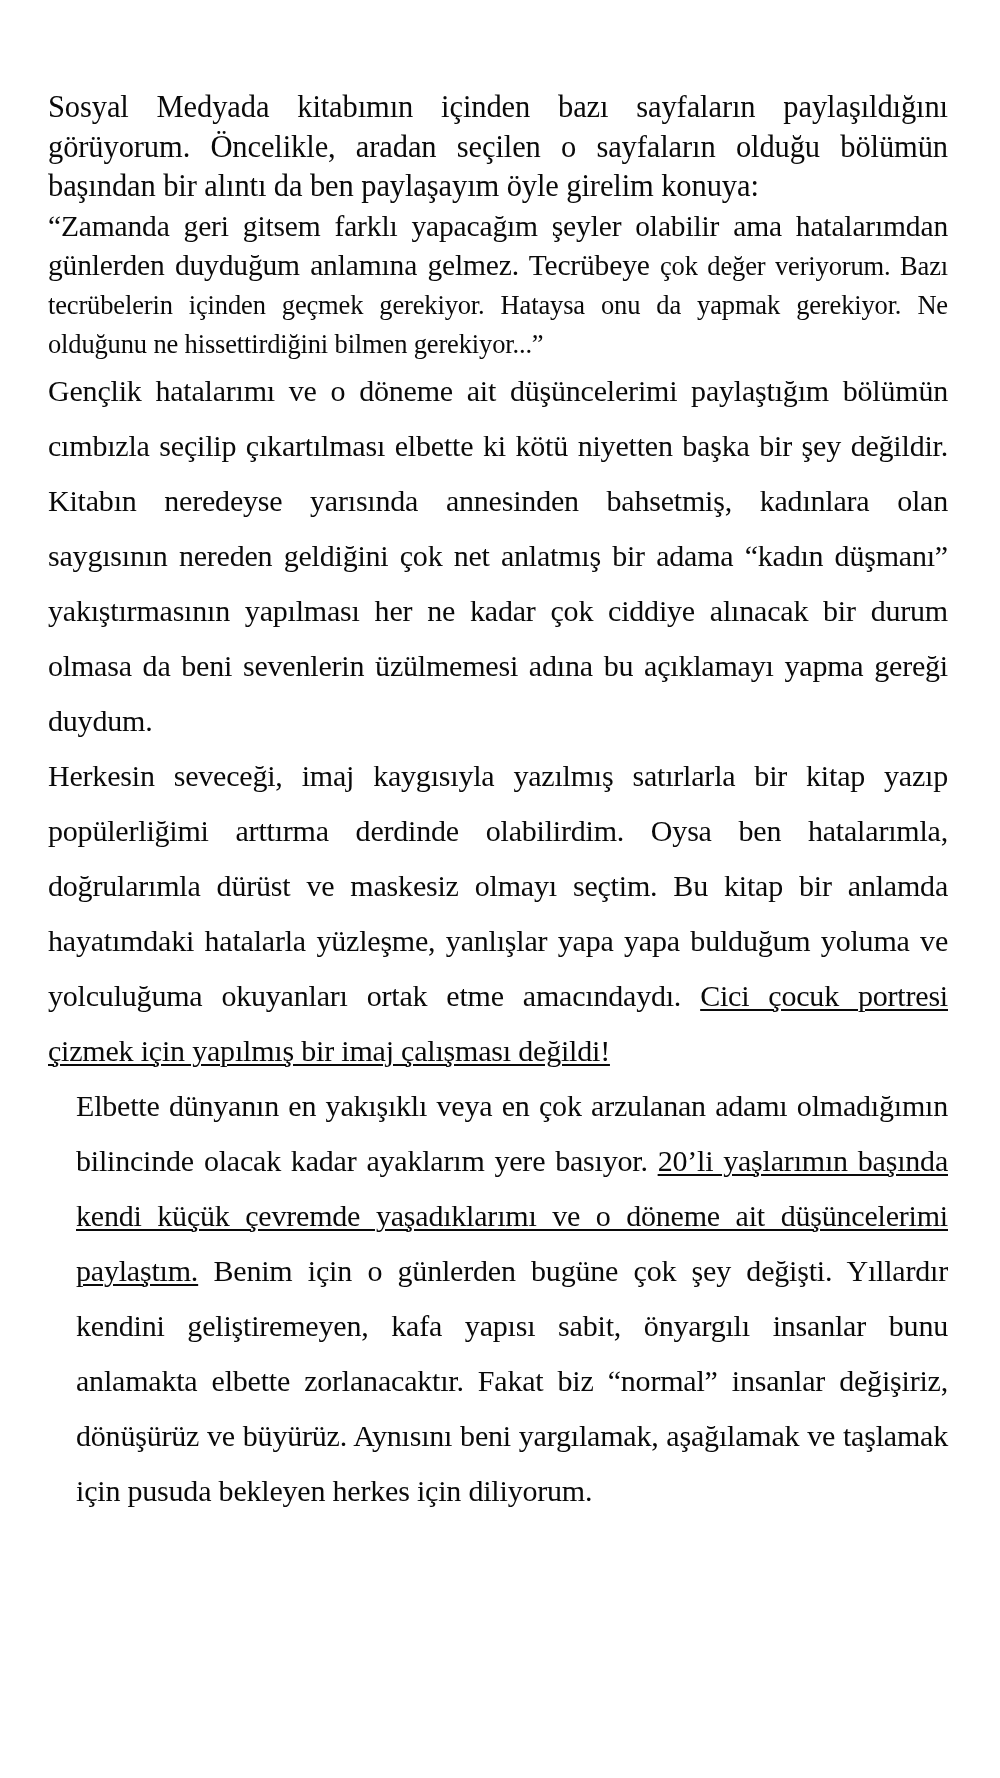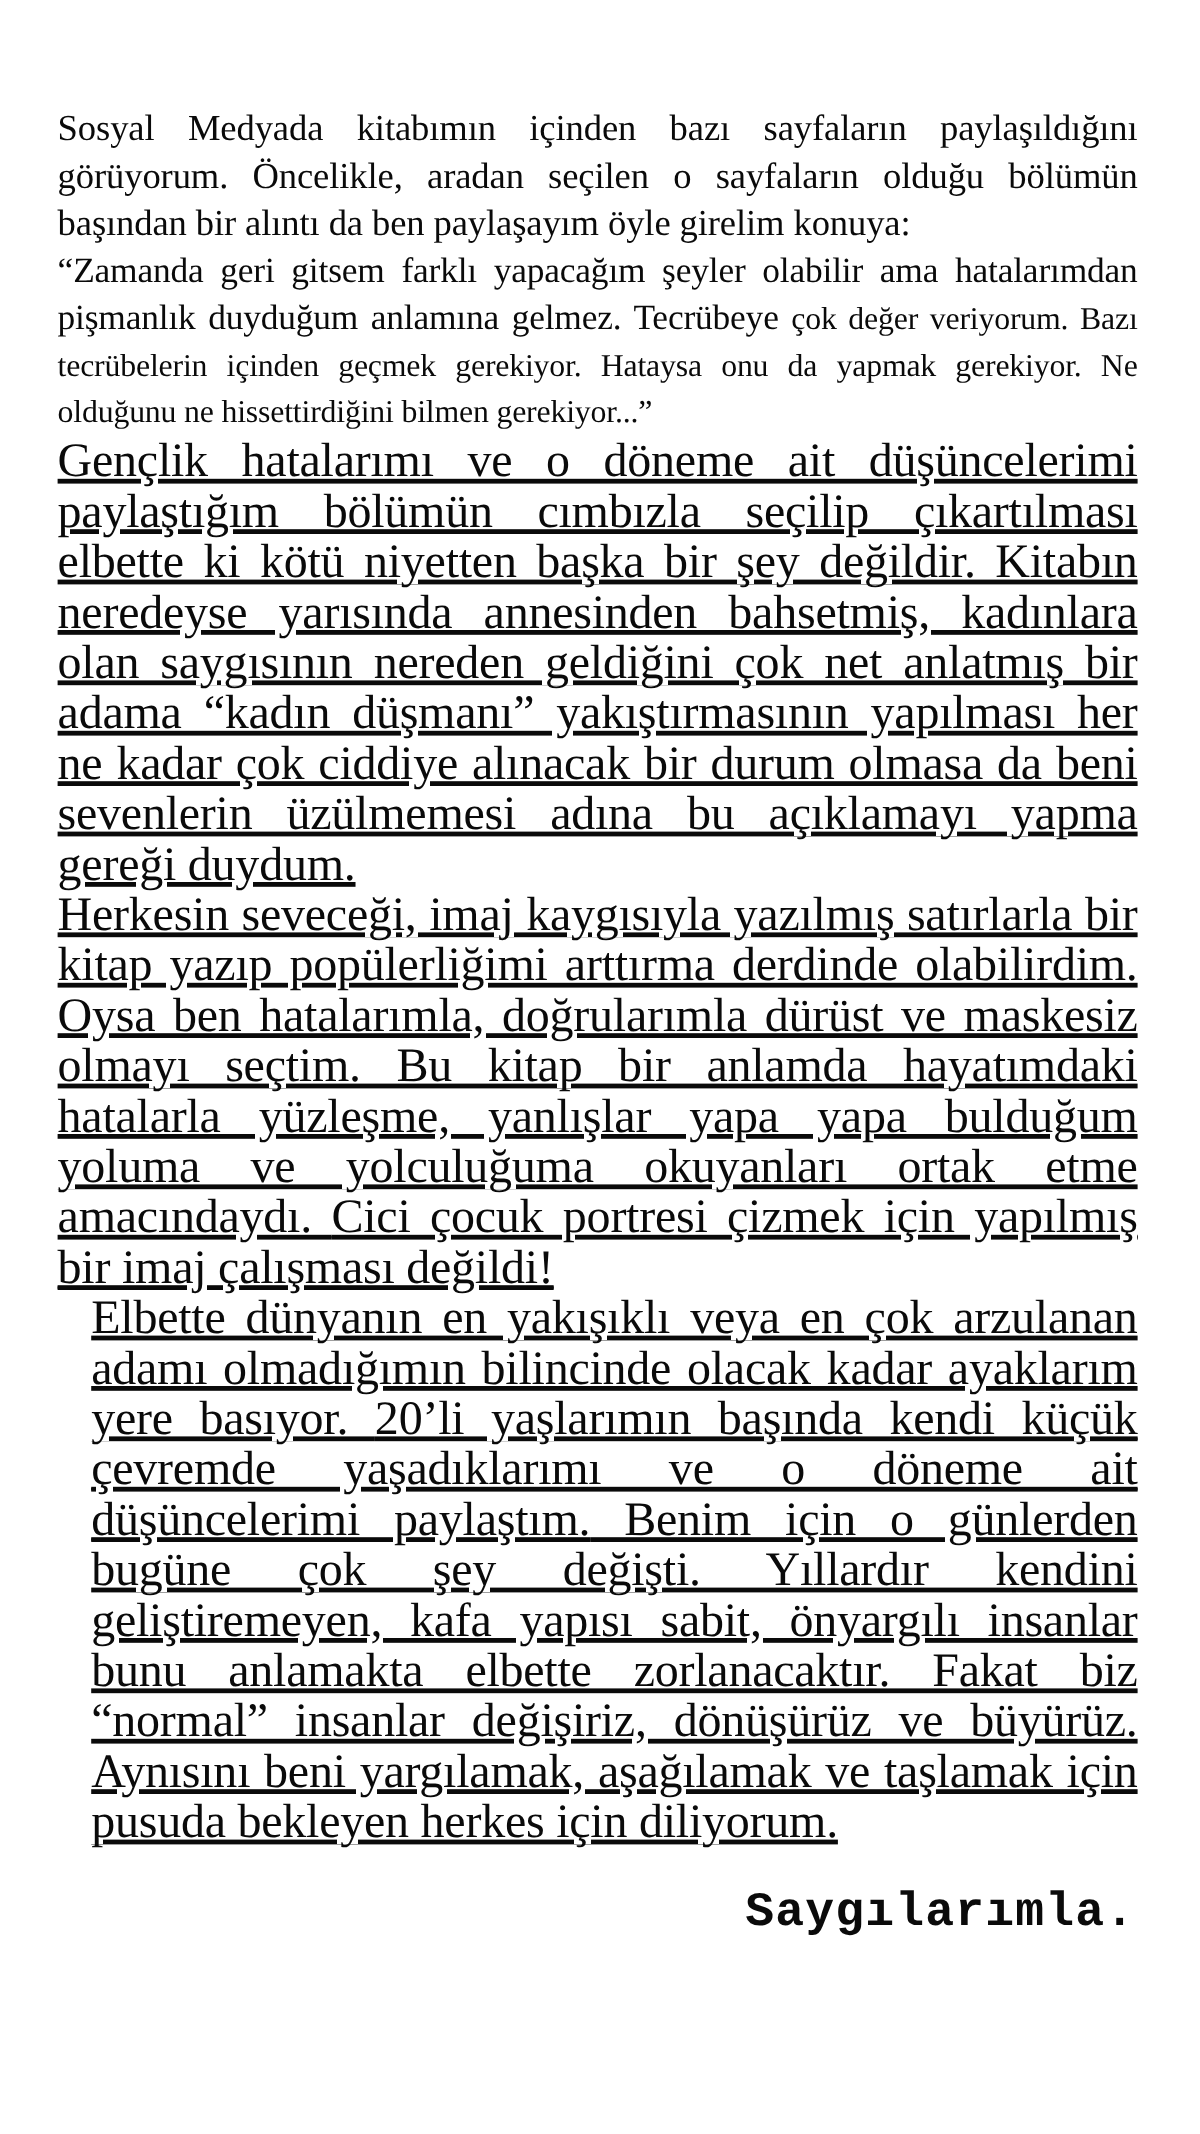--- a/index.html
+++ b/index.html
@@ -58,26 +58,25 @@
     letter-spacing: -0.15px;
     margin-bottom: 32px;
   }
   .para-quote .q-tail {
     font-size: 26.5px;
     line-height: 38px;
   }
 
   
   .para-body {
-    font-size: 40px;
-    line-height: 42px;
+    font-size: 30px;
+    line-height: 55px;
     text-align: justify;
     letter-spacing: -0.2px;
     margin-bottom: 30px;
-    text-decoration: underline;
   }
 
   .para-body.tight { margin-bottom: 32px; margin-left: 28px; }
 
   u.ul, .ul {
     text-decoration: underline;
     text-underline-offset: 3px;
     text-decoration-thickness: 1.6px;
   }
 
@@ -97,26 +96,23 @@
   }
 </style>
 </head>
 <body>
 
 <div class="page">
   <div class="doc-body">
 
     <p class="para para-intro">Sosyal Medyada kitabımın içinden bazı sayfaların paylaşıldığını görüyorum. Öncelikle, aradan seçilen o sayfaların olduğu bölümün başından bir alıntı da ben paylaşayım öyle girelim konuya:</p>
 
-    <p class="para para-quote"><span class="q-head">“Zamanda geri gitsem farklı yapacağım şeyler olabilir ama hatalarımdan pişmanlık duyduğum anlamına gelmez. Tecrübeye</span> <span class="q-tail">çok değer veriyorum. Bazı tecrübelerin içinden geçmek gerekiyor. Hataysa onu da yapmak gerekiyor. Ne olduğunu ne hissettirdiğini bilmen gerekiyor...”</span></p>
+    <p class="para para-quote"><span class="q-head">“Zamanda geri gitsem farklı yapacağım şeyler olabilir ama hatalarımdan günlerden duyduğum anlamına gelmez. Tecrübeye</span> <span class="q-tail">çok değer veriyorum. Bazı tecrübelerin içinden geçmek gerekiyor. Hataysa onu da yapmak gerekiyor. Ne olduğunu ne hissettirdiğini bilmen gerekiyor...”</span></p>
 
     <p class="para para-body">Gençlik hatalarımı ve o döneme ait düşüncelerimi paylaştığım bölümün cımbızla seçilip çıkartılması elbette ki kötü niyetten başka bir şey değildir. Kitabın neredeyse yarısında annesinden bahsetmiş, kadınlara olan saygısının nereden geldiğini çok net anlatmış bir adama “kadın düşmanı” yakıştırmasının yapılması her ne kadar çok ciddiye alınacak bir durum olmasa da beni sevenlerin üzülmemesi adına bu açıklamayı yapma gereği duydum.</p>
 
     <p class="para para-body"><span>Herkesin seveceği, imaj kaygısıyla yazılmış satırlarla bir kitap yazıp popülerliğimi arttırma derdinde olabilirdim. Oysa ben hatalarımla, doğrularımla dürüst ve maskesiz olmayı seçtim. Bu kitap bir anlamda hayatımdaki hatalarla yüzleşme, yanlışlar yapa yapa bulduğum yoluma ve yolculuğuma okuyanları ortak etme amacındaydı. </span><span class="ul">Cici çocuk portresi çizmek için yapılmış bir imaj çalışması değildi!</span></p>
 
     <p class="para para-body tight"><span>Elbette dünyanın en yakışıklı veya en çok arzulanan adamı olmadığımın bilincinde olacak kadar ayaklarım yere basıyor. </span><span class="ul">20’li yaşlarımın başında kendi küçük çevremde yaşadıklarımı ve o döneme ait düşüncelerimi paylaştım.</span><span> Benim için o günlerden bugüne çok şey değişti. Yıllardır kendini geliştiremeyen, kafa yapısı sabit, önyargılı insanlar bunu anlamakta elbette zorlanacaktır. Fakat biz “normal” insanlar değişiriz, dönüşürüz ve büyürüz. Aynısını beni yargılamak, aşağılamak ve taşlamak için pusuda bekleyen herkes için diliyorum.</span></p>
 
-    <div class="signature-row">
-      <span class="signature">Saygılarımla.</span>
-    </div>
 
   </div>
 </div>
 
 </body></html>

